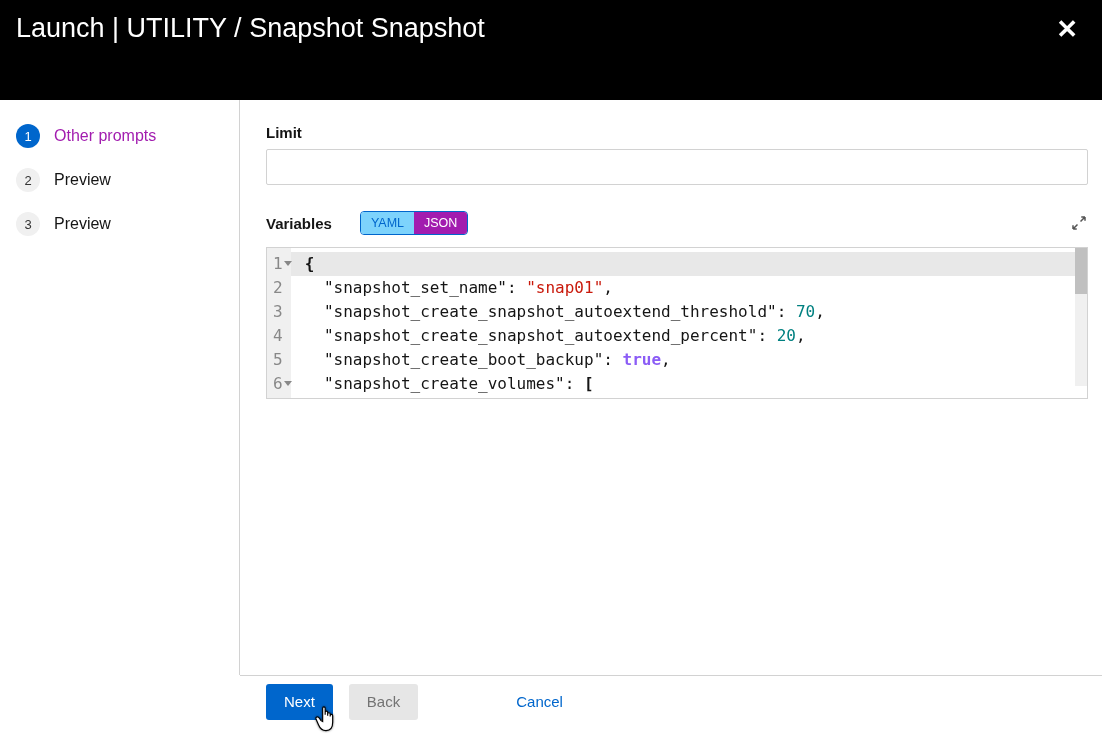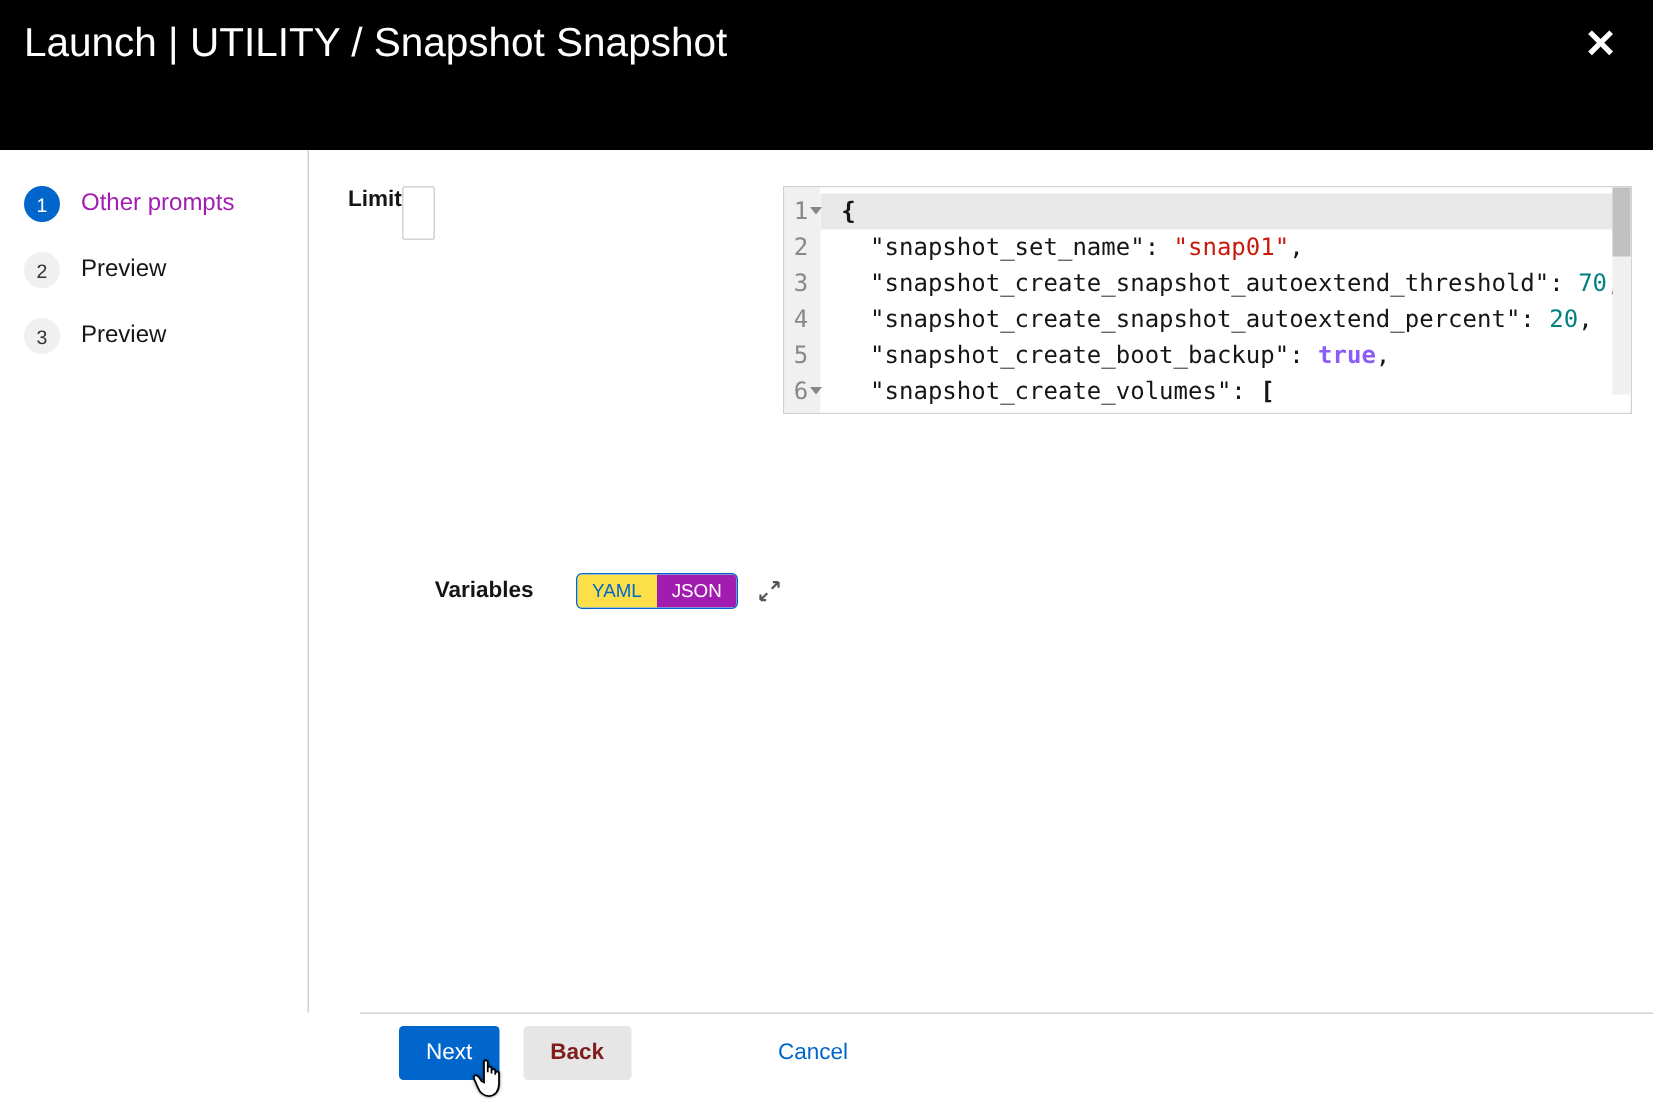--- a/index.html
+++ b/index.html
@@ -10,49 +10,49 @@
   .close-x { position: absolute; top: 14px; right: 24px; font-size: 26px; font-weight: 700; cursor: pointer; color: #fff; }
   .body { display: flex; height: 575px; }
   .sidebar { width: 240px; border-right: 1px solid #d2d2d2; padding: 24px 16px 0 16px; }
   .step { display: flex; align-items: center; margin-bottom: 20px; cursor: pointer; }
   .step-num { width: 24px; height: 24px; border-radius: 50%; display: flex; align-items: center; justify-content: center; font-size: 13px; margin-right: 14px; }
   .step-num.active { background: #0066cc; color: #fff; }
   .step-num.inactive { background: #f0f0f0; color: #333; border: 0; }
   .step-label { font-size: 16px; }
   .step-label.active { color: #a21caf; }
   .step-label.inactive { color: #151515; }
-  .content { flex: 1; padding: 24px 14px 0 26px; display: flex; flex-direction: row; position: relative; }
+  .content { flex: 1; padding: 24px 14px 0 26px; display: flex; flex-direction: column; position: relative; }
   .field-label { font-size: 15px; font-weight: 600; color: #151515; margin-bottom: 8px; }
   .text-input { width: 100%; height: 36px; border: 1px solid #d2d2d2; border-radius: 2px; padding: 0 10px; font-size: 15px; margin-bottom: 26px; }
   .var-row { display: flex; align-items: center; margin-bottom: 12px; gap: 12px; }
   .var-row .field-label { margin-bottom: 0; }
   .toggle { margin-left: 16px; border: 1px solid #0066cc; border-radius: 4px; display: flex; overflow: hidden; font-size: 12.5px; }
   .toggle-opt { padding: 4px 10px; cursor: pointer; }
-  .toggle-opt.off { background: #fde047; color: #0066cc; }
+  .toggle-opt.off { background: #7dd3fc; color: #0066cc; }
   .toggle-opt.on  { background: #a21caf; color: #fff; }
   .expand { margin-left: auto; cursor: pointer; color: #555; }
   .expand svg { width: 18px; height: 18px; display: block; }
   .editor { border: 1px solid #d2d2d2; display: flex; font-family: "Menlo","Consolas",monospace; font-size: 16px; height: 152px; line-height: 24px; position: relative; }
   .gutter { background: #f0f0f0; color: #888; text-align: right; padding: 4px 8px 4px 6px; user-select: none; }
   .gutter .ln { height: 24px; position: relative; }
   .gutter .ln.fold::after { content: ""; position: absolute; right: -9px; top: 9px; width: 0; height: 0; border-left: 4px solid transparent; border-right: 4px solid transparent; border-top: 5px solid #888; }
   .code { padding: 4px 6px 4px 14px; white-space: pre; flex: 1; color: #151515; overflow: hidden; background: #fff; }
   .code .line { height: 24px; }
   .code .line.first { background: #e8e8e8; margin-left: -14px; padding-left: 14px; margin-right: -6px; }
   .str-key { color: #151515; }
   .str-val { color: #c9190b; }
   .num { color: #008080; }
   .bool { color: #8b5cf6; font-weight: 700; }
   .punct { color: #151515; font-weight: 700; }
   .scroll-track { position: absolute; right: 0; top: 0; bottom: 12px; width: 12px; background: #f0f0f0; }
   .scroll-thumb { position: absolute; right: 0; top: 0; width: 12px; height: 46px; background: #c0c0c0; border-radius: 0; }
   .footer { border-top: 1px solid #d2d2d2; padding: 16px 26px; display: flex; align-items: center; margin-left: 240px; height: 52px; position: relative; }
   .btn { height: 36px; padding: 0 18px; border: none; border-radius: 3px; font-size: 15px; cursor: pointer; display: inline-flex; align-items: center; justify-content: center; }
   .btn-primary { background: #0066cc; color: #fff; margin-right: 16px; }
-  .btn-secondary { background: #e6e6e6; color: #7f1d1d; margin-right: 80px; font-weight: bold; }
+  .btn-secondary { background: #e6e6e6; color: #737373; margin-right: 80px; }
   .btn-link { background: transparent; color: #0066cc; }
   .cursor-hand { position: absolute; left: 312px; top: 704px; pointer-events: none; z-index: 100; }
   .cursor-hand svg { width: 28px; height: 30px; filter: drop-shadow(0 0 1px rgba(0,0,0,0.6)); }
 </style>
 </head>
 <body>
 
 <div class="header">
   <h1>Launch | UTILITY / Snapshot Snapshot</h1>
   <span class="close-x">✕</span>

